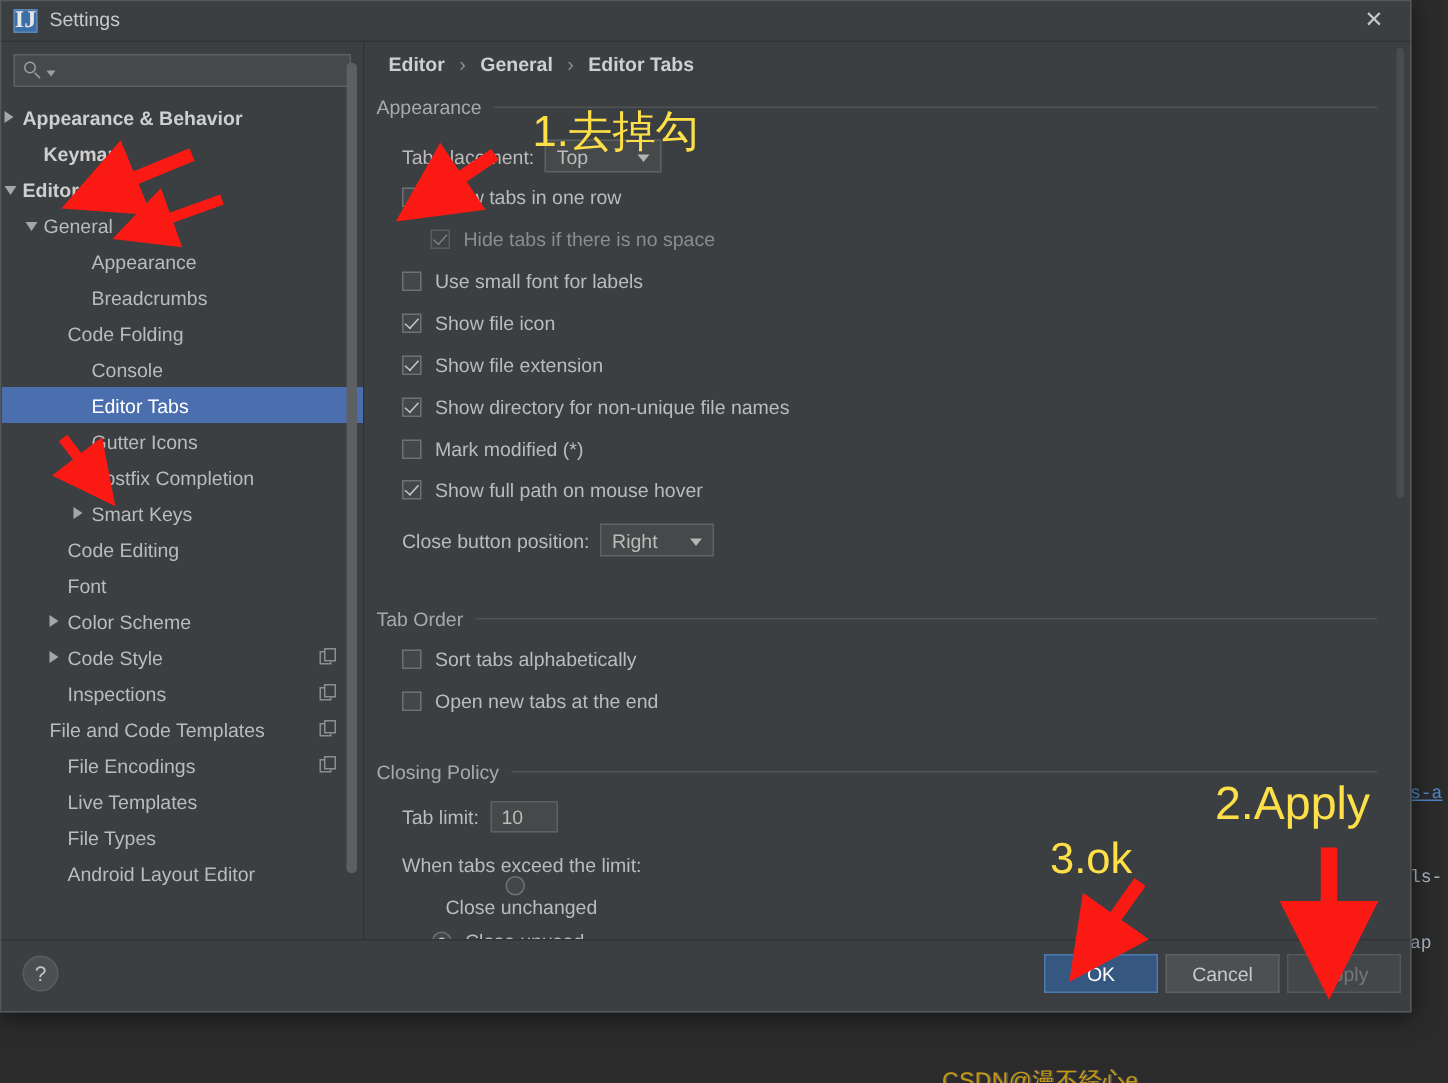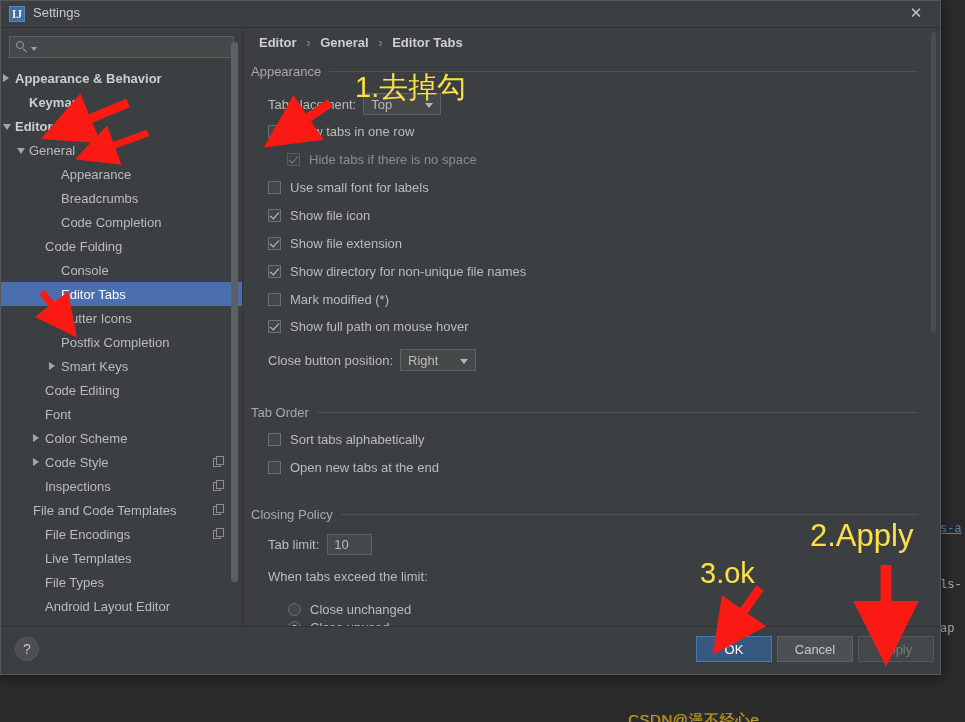--- a/index.html
+++ b/index.html
@@ -49,21 +49,21 @@
   }
   #titlebar .tb-icon {
     position: absolute; left: 8px; top: 5px;
     width: 16px; height: 16px;
     background: #3c6fa8;
     border: 1px solid #5a86b8;
     box-sizing: border-box;
     display: flex; align-items: center; justify-content: center;
   }
   #titlebar .tb-icon .glyph {
-    color: #e8e8e8; font-size: 12px; font-weight: bold;
+    color: #e8e8e8; font-size: 16px; font-weight: bold;
     font-family: "Liberation Serif", serif; line-height: 1;
   }
   #titlebar .tb-title {
     position: absolute; left: 32px; top: 4px;
     font-size: 13px; color: #c9c9c9;
   }
   #titlebar .tb-close {
     position: absolute; right: 14px; top: 2px;
     width: 20px; height: 20px;
     color: #c6c6c6; font-size: 15px;
@@ -369,23 +369,20 @@
           <span class="arrow down" style="left: 16px; top: 10px;"></span>
           <span class="tlabel" style="left: 28px;">General</span>
         </div>
         <div class="tnode">
           <span class="tlabel" style="left: 60px;">Appearance</span>
         </div>
         <div class="tnode">
           <span class="tlabel" style="left: 60px;">Breadcrumbs</span>
         </div>
         <div class="tnode">
-          <span class="tlabel" style="left: 60px;">Code Completion</span>
-        </div>
-        <div class="tnode">
           <span class="tlabel" style="left: 44px;">Code Folding</span>
         </div>
         <div class="tnode">
           <span class="tlabel" style="left: 60px;">Console</span>
         </div>
         <div class="tnode selected">
           <span class="tlabel" style="left: 60px;">Editor Tabs</span>
         </div>
         <div class="tnode">
           <span class="tlabel" style="left: 60px;">Gutter Icons</span>
@@ -547,21 +544,21 @@
     <div class="row" style="left:25px; top:506px;">
       <span class="fld-label">Tab limit:</span>
       <div class="textfield" style="width:45px; margin-left:8px;">10</div>
     </div>
 
     <div class="row" style="left:25px; top:541px;">
       <span class="fld-label">When tabs exceed the limit:</span>
     </div>
 
     <div id="closing-radios">
-        <div class="row" style="left: 45px; top: 574px;">
+        <div class="row" style="left: 45px; top: 556px; flex-direction: column;">
           <span class="radio"></span>
           <span class="cb-label">Close unchanged</span>
         </div>
         <div class="row" style="left: 45px; top: 592px;">
           <span class="radio checked"></span>
           <span class="cb-label">Close unused</span>
         </div>
       </div>
 
     <div id="right-scroll-thumb"></div>

